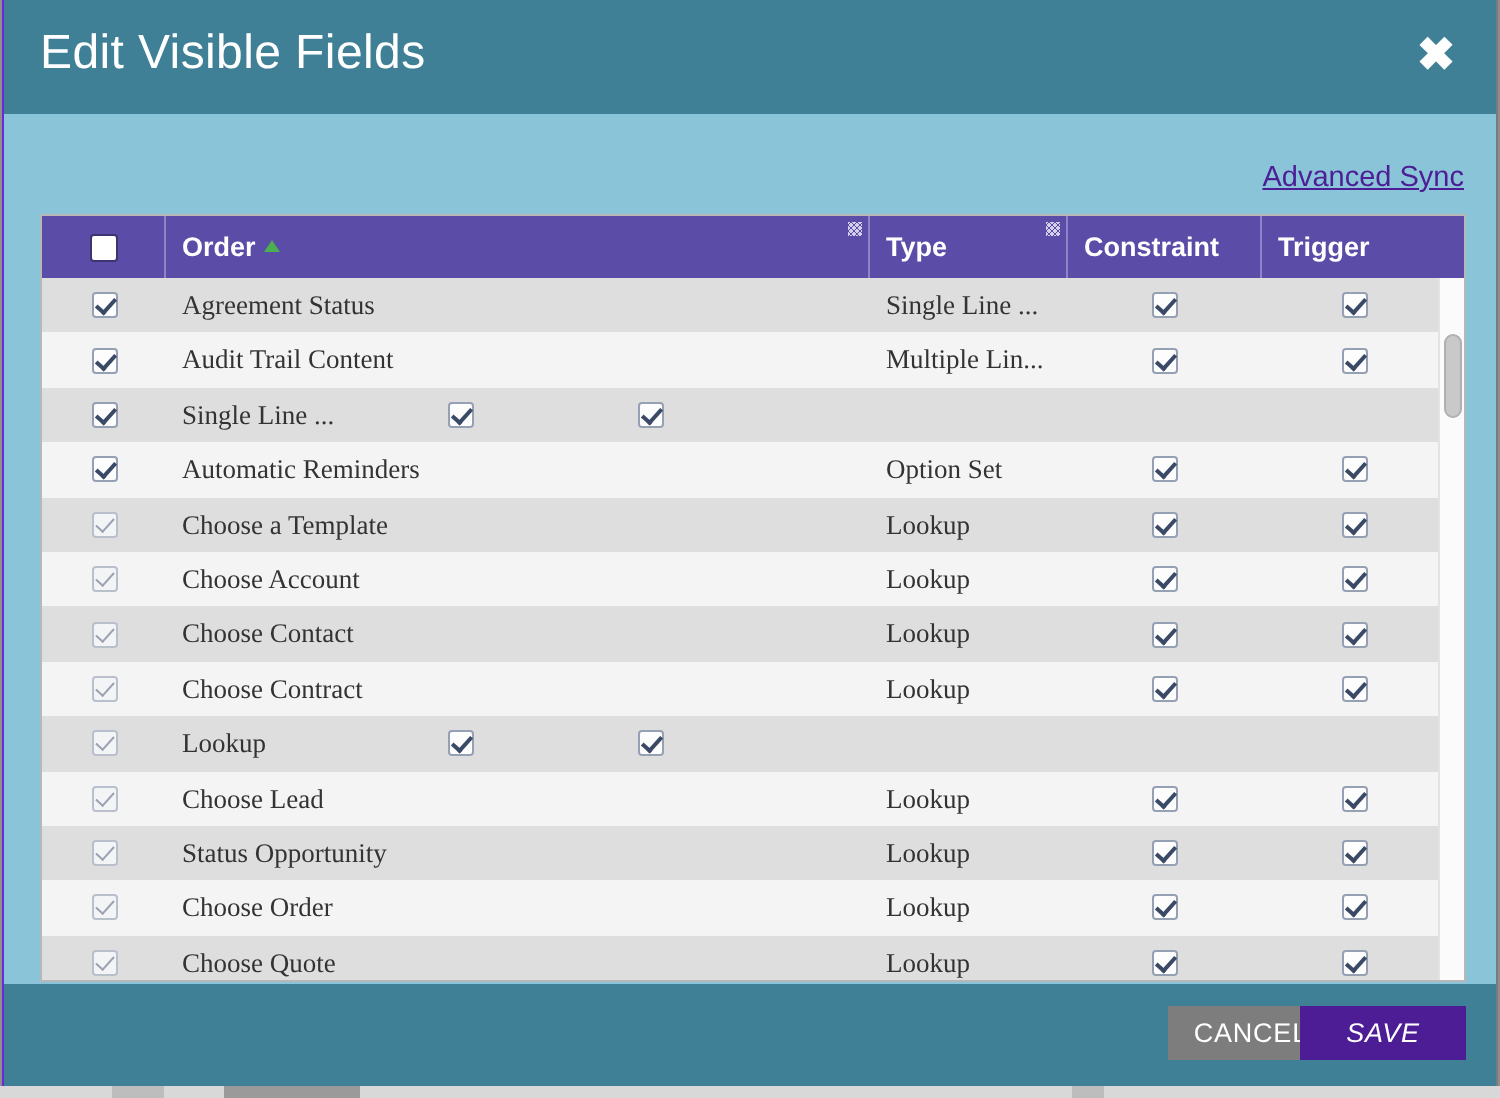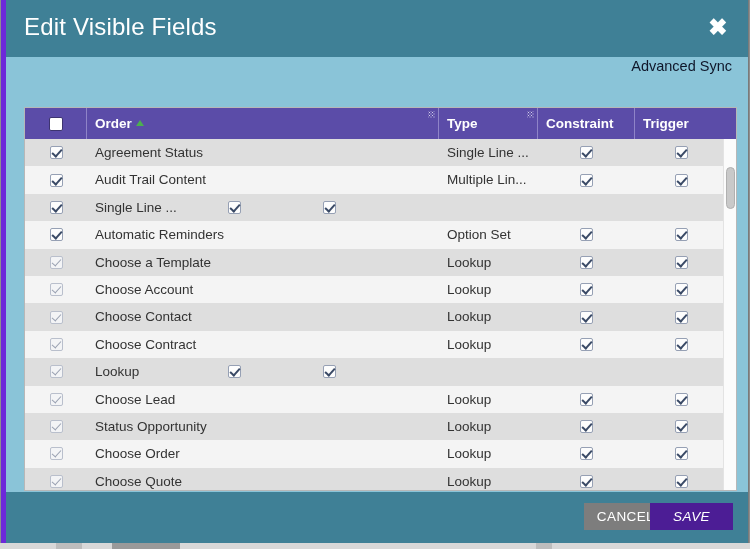--- a/index.html
+++ b/index.html
@@ -55,21 +55,21 @@
 
   
   .modal {
     position: absolute;
     left: 1px;
     top: 0px;
     width: 748px;
     height: 543px;
     background: #8ac4d8;
     box-sizing: border-box;
-    border-left: 5px solid #6d28d9;
+    border-left: 1px solid #6d28d9;
     border-right: 1px solid #7a7a7a;
     overflow: hidden;
   }
 
   .modal-header {
     position: relative;
     height: 57px;
     background: #3f8096;
     color: #ffffff;
   }
@@ -99,24 +99,25 @@
 
   .modal-body {
     position: relative;
     height: 435px;
     background: #8ac4d8;
   }
 
   .advanced-sync {
     position: absolute;
     right: 16px;
-    top: 1px;
+    top: 24px;
     font-size: 14.5px;
-    color: #0f172a;
-    cursor: pointer;
+    color: #4c1d95;
+    cursor: pointer;
+    text-decoration: underline;
   }
 
   
   .grid-wrap {
     position: absolute;
     left: 18px;
     top: 50px;
     width: 713px;
     height: 384px;
     background: #ffffff;
@@ -171,20 +172,21 @@
     background-size: 3px 3px;
     background-position: 0 0, 1.5px 1.5px;
   }
 
   
   .grid-body {
     position: relative;
     height: 351px;
     overflow: hidden;
     background: #ffffff;
+    font-family: Liberation Serif, serif;
   }
   .row {
     display: flex;
     height: 27.4px;
     background: #f4f4f4;
   }
   .row.odd { background: #dedede; }
   .row .cell {
     box-sizing: border-box;
     font-size: 13.5px;

